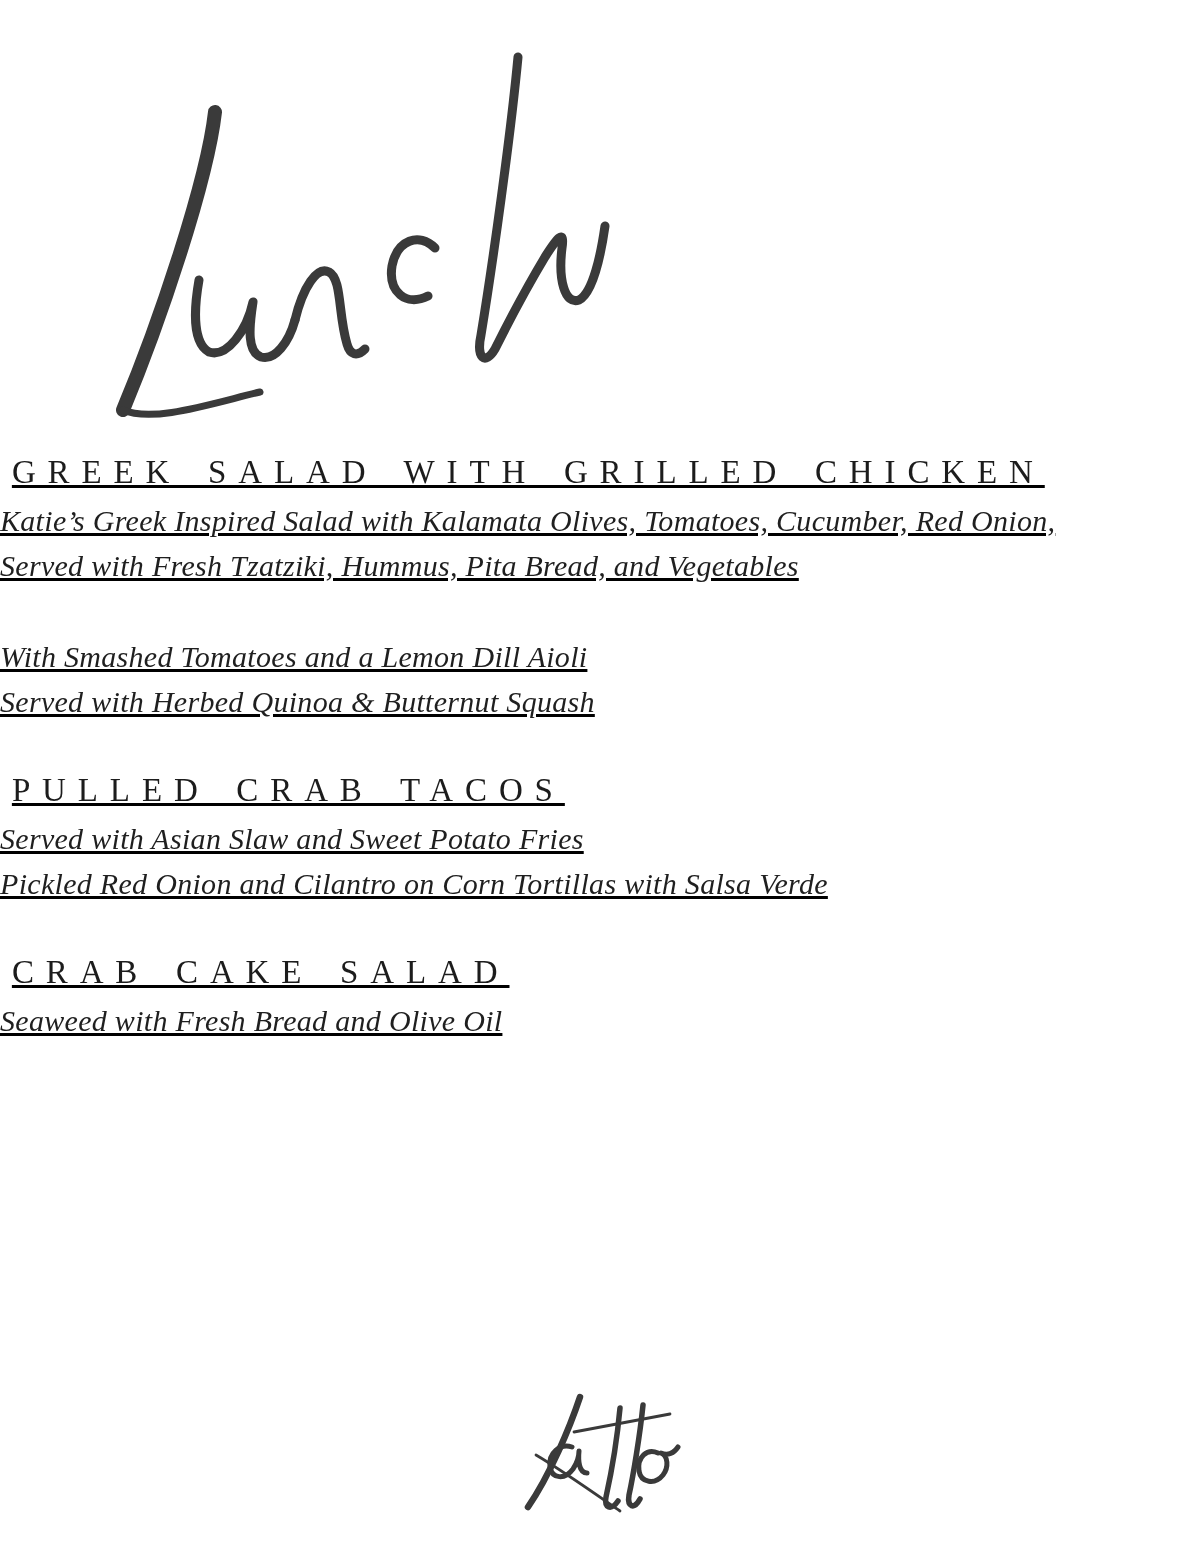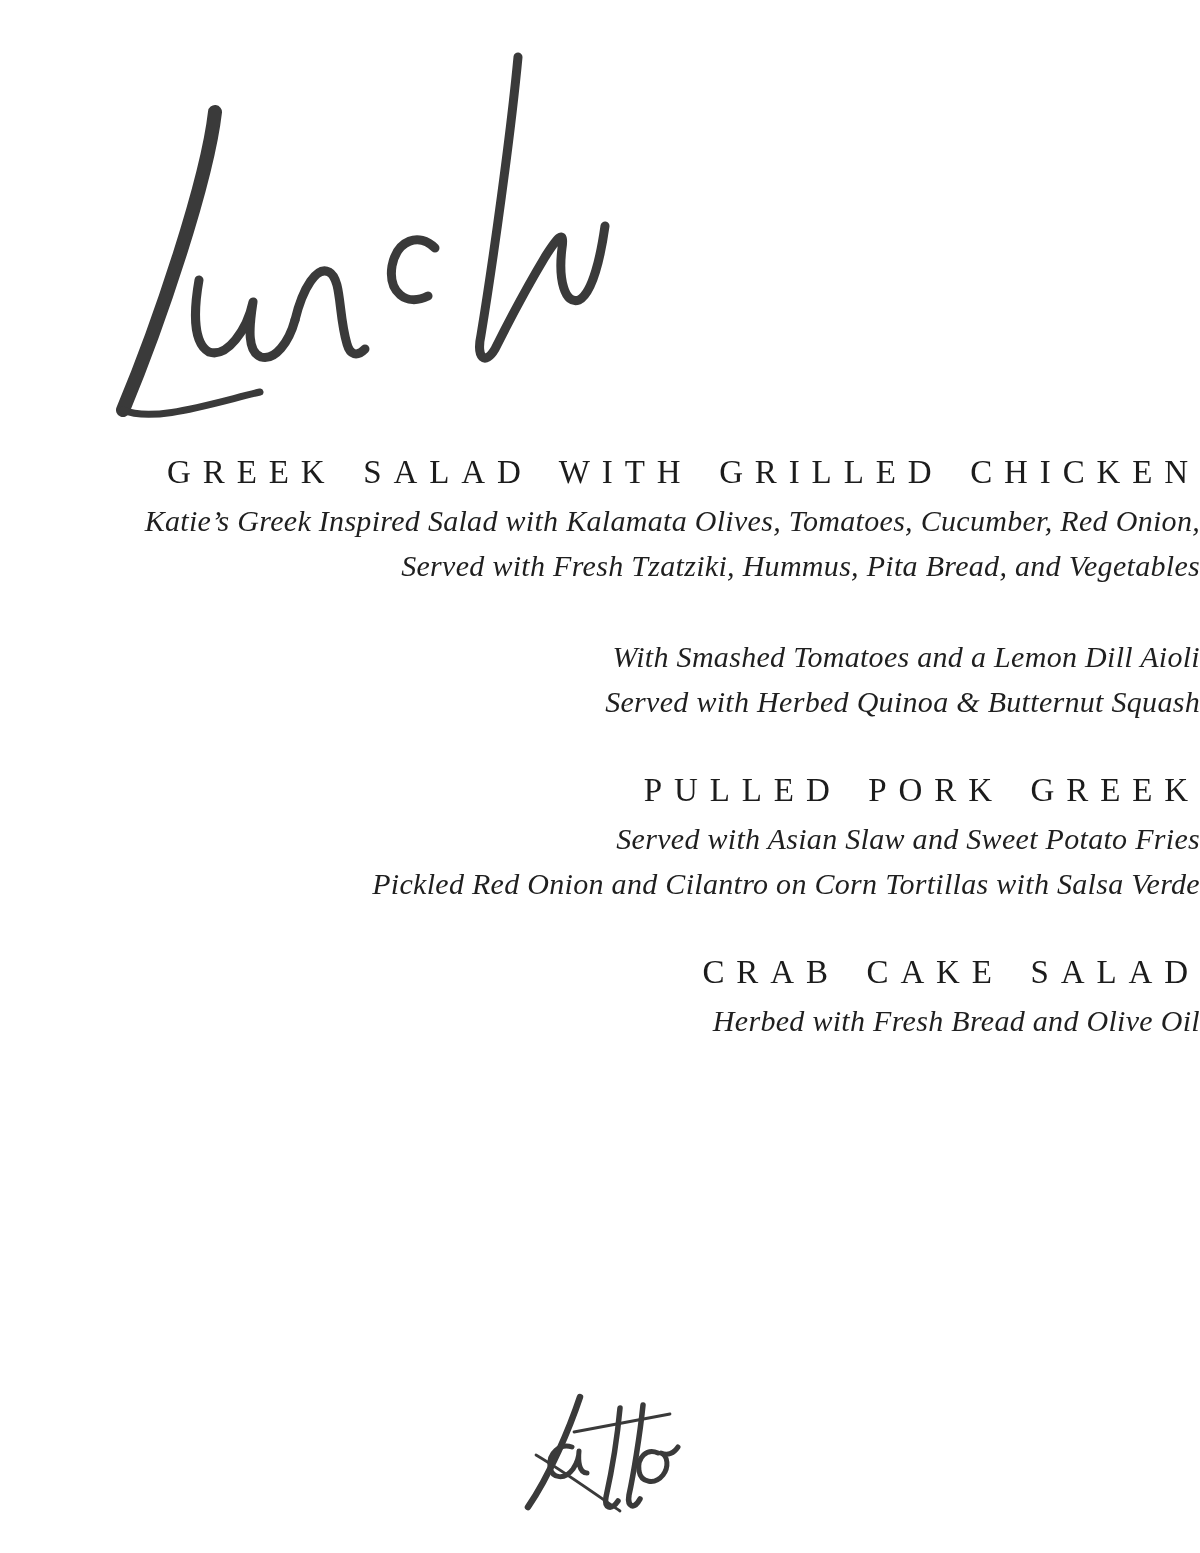--- a/index.html
+++ b/index.html
@@ -12,40 +12,40 @@
     font-family:"Liberation Serif", serif;
   }
   .script-svg{position:absolute;display:block;}
   #lunch-script{left:95px;top:52px;width:548px;height:378px;}
   #katto-script{left:498px;top:1383px;width:218px;height:152px;}
   .menu{
     position:absolute;
     top:452px;
     left:0;
     width:1200px;
-    text-align:right;
+    text-align:left;
+    text-decoration:underline;
   }
   .menu-section{margin:0 0 46px 0;}
   .item-name{
     font-size:33px;
     line-height:40px;
     font-weight:400;
     color:#1c1c1c;
     letter-spacing:0.36em;
     word-spacing:0.20em;
     text-indent:0.36em; 
     margin-bottom:6px;
   }
   .item-desc{
     font-style:italic;
     font-size:30px;
     line-height:45px;
     color:#1f1f1f;
     letter-spacing:0.01em;
-    margin-left:22px;
   }
   .stroke{fill:none;stroke:#3a3a3a;stroke-linecap:round;stroke-linejoin:round;}
 </style>
 </head>
 <body>
 
 <div class="page">
 
   <svg id="lunch-script" class="script-svg" viewBox="0 0 548 378" role="img" aria-label="Lunch">
     <path class="stroke" stroke-width="14" d="M 120,60 C 112,130 64,272 28,358"></path>
@@ -64,28 +64,28 @@
       <div class="item-desc">Served with Fresh Tzatziki, Hummus, Pita Bread, and Vegetables</div>
     </div>
 
     <div class="menu-section">
       <div class="item-desc">With Smashed Tomatoes and a Lemon Dill Aioli</div>
       <div class="item-desc">Served with Herbed Quinoa &amp; Butternut Squash</div>
     </div>
 
 
     <div class="menu-section">
-      <div class="item-name">PULLED PORK GREEK</div>
+      <div class="item-name">PULLED CRAB TACOS</div>
       <div class="item-desc">Served with Asian Slaw and Sweet Potato Fries</div>
       <div class="item-desc">Pickled Red Onion and Cilantro on Corn Tortillas with Salsa Verde</div>
     </div>
 
     <div class="menu-section">
       <div class="item-name">CRAB CAKE SALAD</div>
-      <div class="item-desc">Herbed with Fresh Bread and Olive Oil</div>
+      <div class="item-desc">Seaweed with Fresh Bread and Olive Oil</div>
     </div>
 
   </div>
 
   <svg id="katto-script" class="script-svg" viewBox="0 0 218 152" role="img" aria-label="Katto">
     <path class="stroke" stroke-width="6.5" d="M 82,14 C 72,44 52,92 30,124"></path>
     <path class="stroke" stroke-width="2.8" d="M 38,72 C 62,86 96,110 122,128"></path>
     <path class="stroke" stroke-width="5" d="M 74,64 C 62,60 50,70 52,84 C 54,96 67,97 75,86 C 79,80 81,72 81,68 C 80,78 81,90 89,90"></path>
     <path class="stroke" stroke-width="5.5" d="M 122,25 C 119,58 112,96 108,114 C 106,125 113,128 120,118"></path>
     <path class="stroke" stroke-width="5.5" d="M 145,22 C 142,52 135,94 131,112 C 129,124 136,127 142,116"></path>

